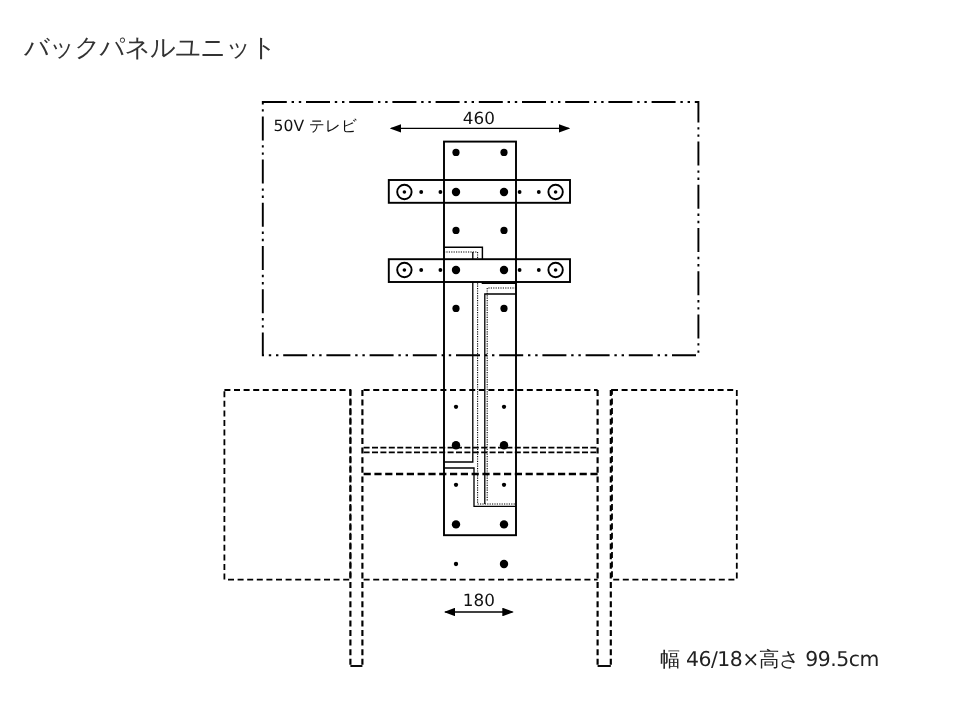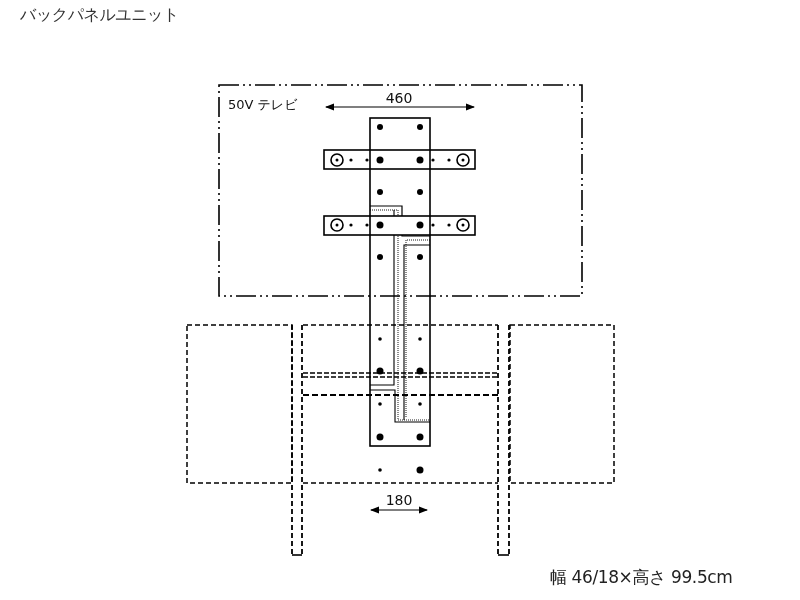--- a/index.html
+++ b/index.html
@@ -10,33 +10,32 @@
     body {
       width: 800px;
       height: 600px;
       position: relative;
       overflow: hidden;
       font-family: "DejaVu Sans", sans-serif;
     }
     .title {
       position: absolute;
       left: 20px;
-      top: 5px;
-      font-size: 16px;
+      top: 26px;
+      font-size: 21px;
       color: #333333;
       letter-spacing: -0.5px;
     }
     .spec {
       position: absolute;
       left: 550px;
       top: 538px;
       font-size: 17px;
       color: #222222;
       letter-spacing: -0.4px;
-      margin-top: 28px;
     }
     svg.diagram {
       position: absolute;
       left: 0;
       top: 0;
     }
     .lbl {
       font-family: "DejaVu Sans", sans-serif;
       fill: #111111;
     }

